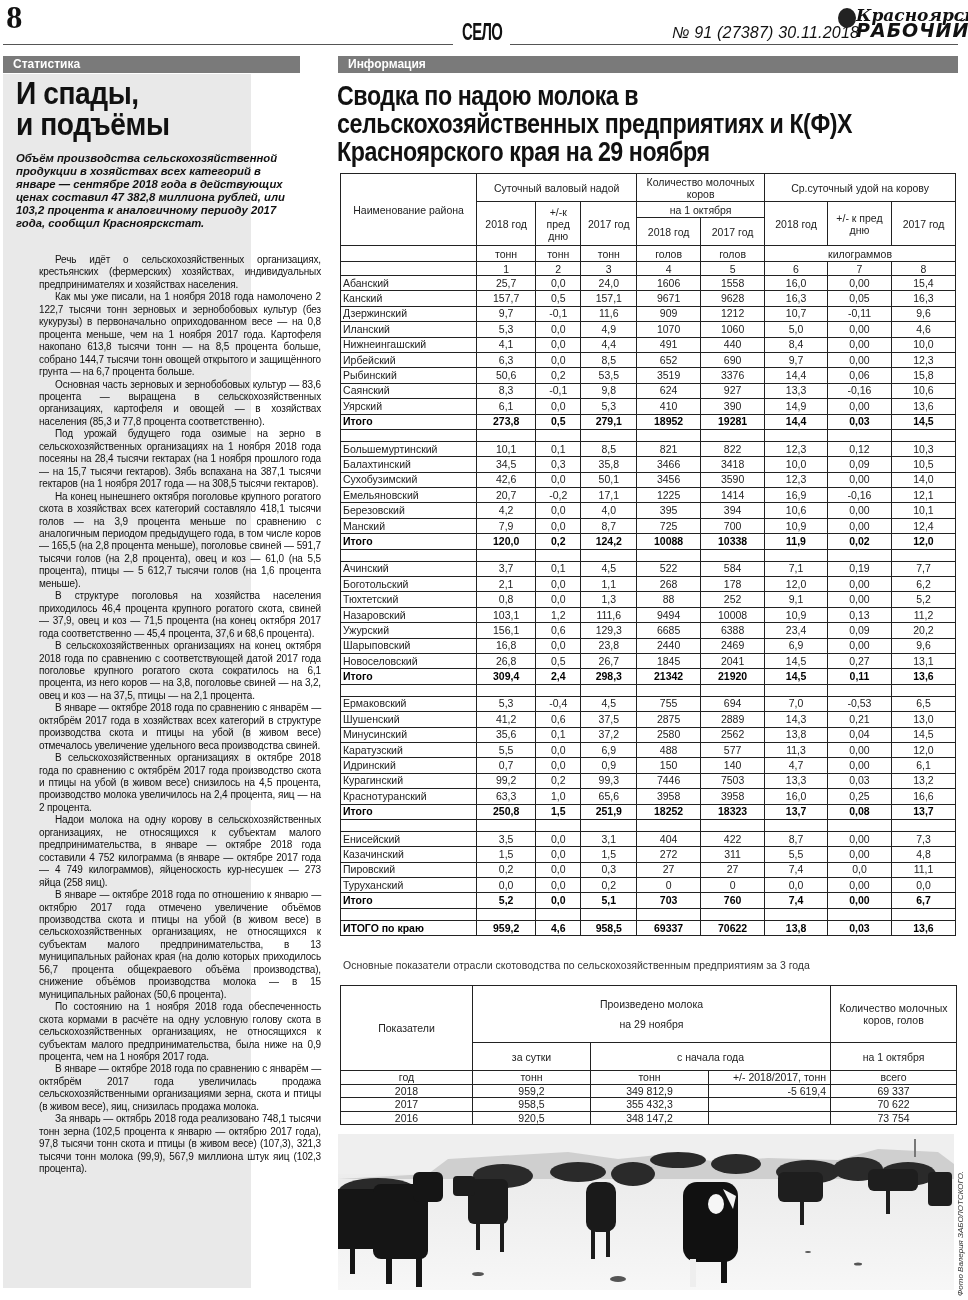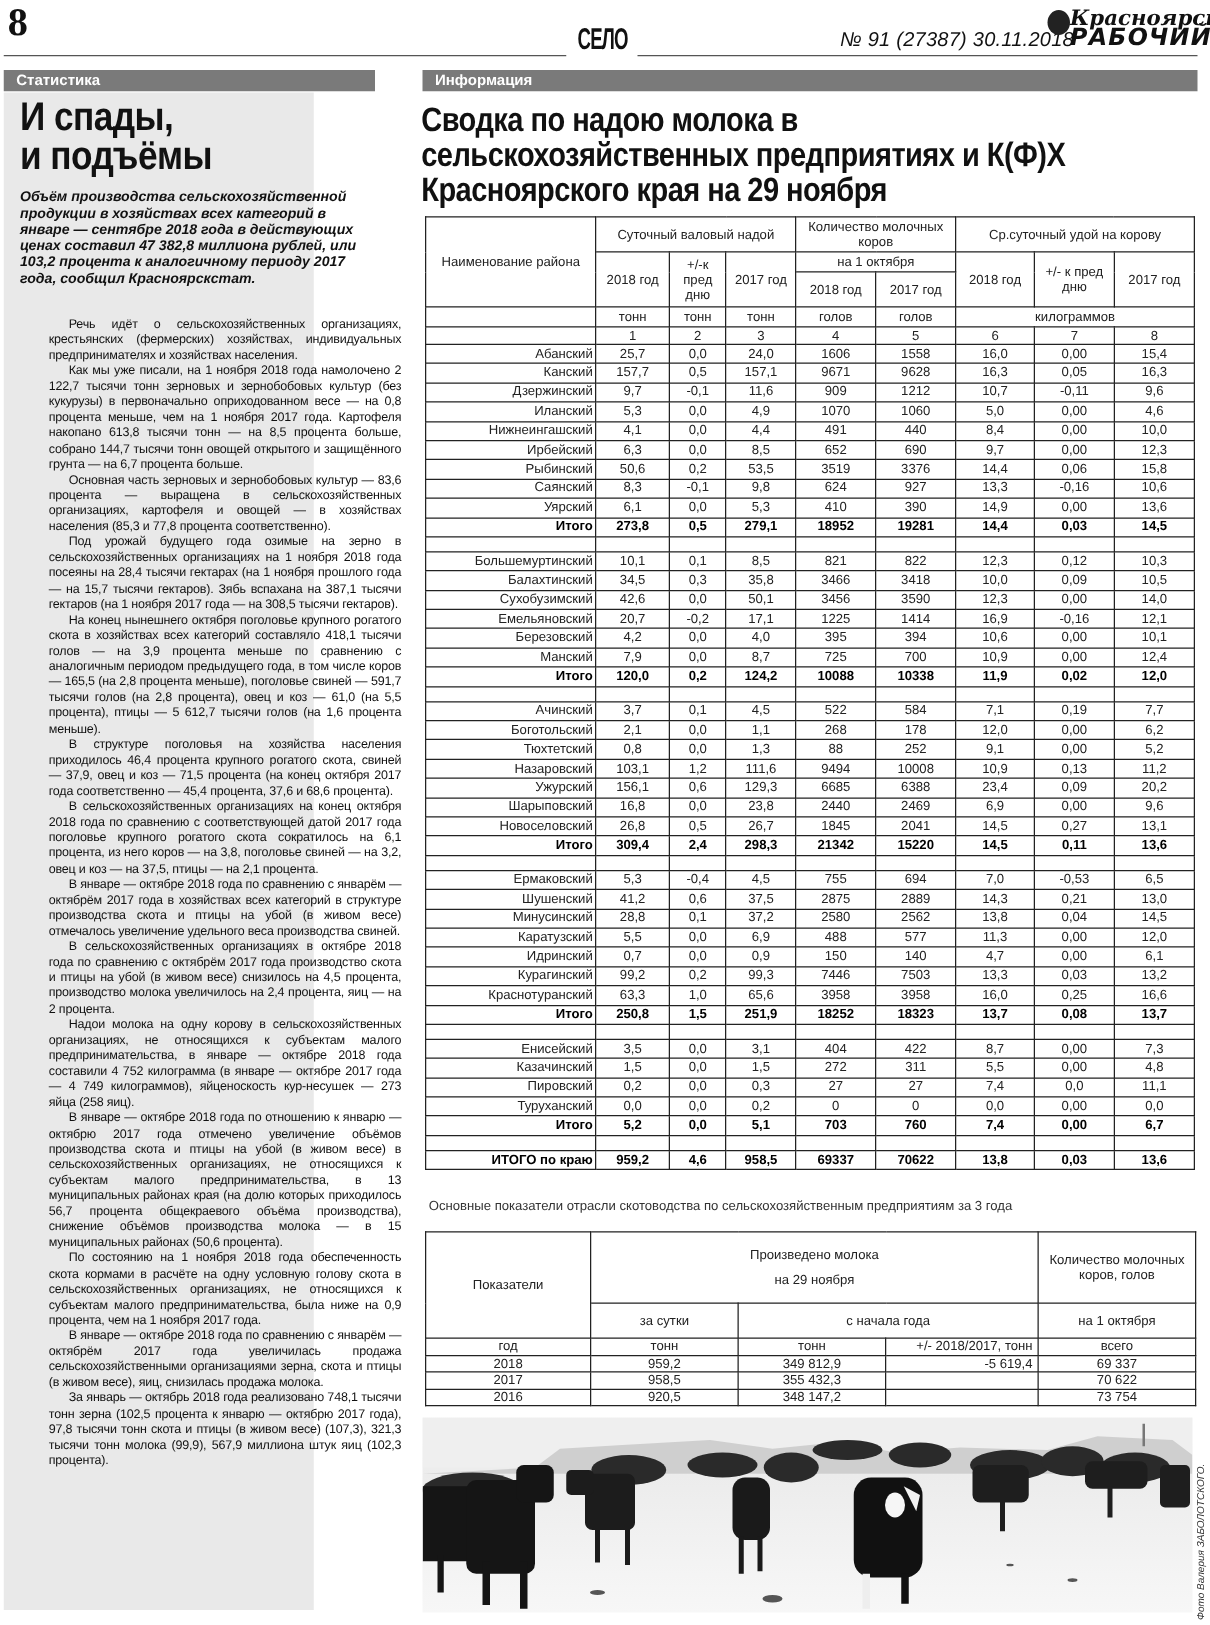--- a/index.html
+++ b/index.html
@@ -30,21 +30,21 @@
   .body-text p { text-indent: 16px; }
 
   
   .main-title { position: absolute; left: 337px; top: 82px; width: 620px; font-family: "Liberation Sans", sans-serif; font-weight: bold; font-size: 27px; line-height: 28px; letter-spacing: -0.5px; transform: scaleX(0.86); transform-origin: left; white-space: nowrap; }
 
   table { border-collapse: collapse; font-family: "Liberation Sans", sans-serif; }
   .t1 { position: absolute; left: 340px; top: 173px; width: 616px; table-layout: fixed; font-size: 10.5px; }
   .t1 td, .t1 th { border: 1.4px solid #222; text-align: center; font-weight: normal; padding: 0 2px; color: #222; }
   .t1 th { font-size: 10.5px; line-height: 12px; }
   .t1 td { height: 15.4px; line-height: 13px; }
-  .t1 td.name { text-align: right; padding-left: 2px; }
+  .t1 td.name { text-align: left; padding-left: 2px; }
   .t1 tr.bold td { font-weight: bold; color: #000; }
   .t1 tr.gap td { height: 12px; }
 
   .t2-caption { position: absolute; left: 343px; top: 959px; font-size: 10.5px; color: #333; }
   .t2 { position: absolute; left: 340px; top: 985px; width: 616px; table-layout: fixed; font-size: 10.5px; }
   .t2 td, .t2 th { border: 1.4px solid #222; text-align: center; font-weight: normal; color: #222; padding: 0 2px; }
   .t2 td { height: 13.5px; line-height: 12px; }
   .t2 td.r { text-align: right; padding-right: 4px; }
 
   
@@ -438,21 +438,21 @@
         <td>14,5</td>
         <td>0,27</td>
         <td>13,1</td>
       </tr>
       <tr class="bold">
         <td class="name">Итого</td>
         <td>309,4</td>
         <td>2,4</td>
         <td>298,3</td>
         <td>21342</td>
-        <td>15220</td>
+        <td>21920</td>
         <td>14,5</td>
         <td>0,11</td>
         <td>13,6</td>
       </tr>
       <tr class="gap">
         <td class="name"></td>
         <td></td>
         <td></td>
         <td></td>
         <td></td>
@@ -478,21 +478,21 @@
         <td>0,6</td>
         <td>37,5</td>
         <td>2875</td>
         <td>2889</td>
         <td>14,3</td>
         <td>0,21</td>
         <td>13,0</td>
       </tr>
       <tr>
         <td class="name">Минусинский</td>
-        <td>28,8</td>
+        <td>35,6</td>
         <td>0,1</td>
         <td>37,2</td>
         <td>2580</td>
         <td>2562</td>
         <td>13,8</td>
         <td>0,04</td>
         <td>14,5</td>
       </tr>
       <tr>
         <td class="name">Каратузский</td>

